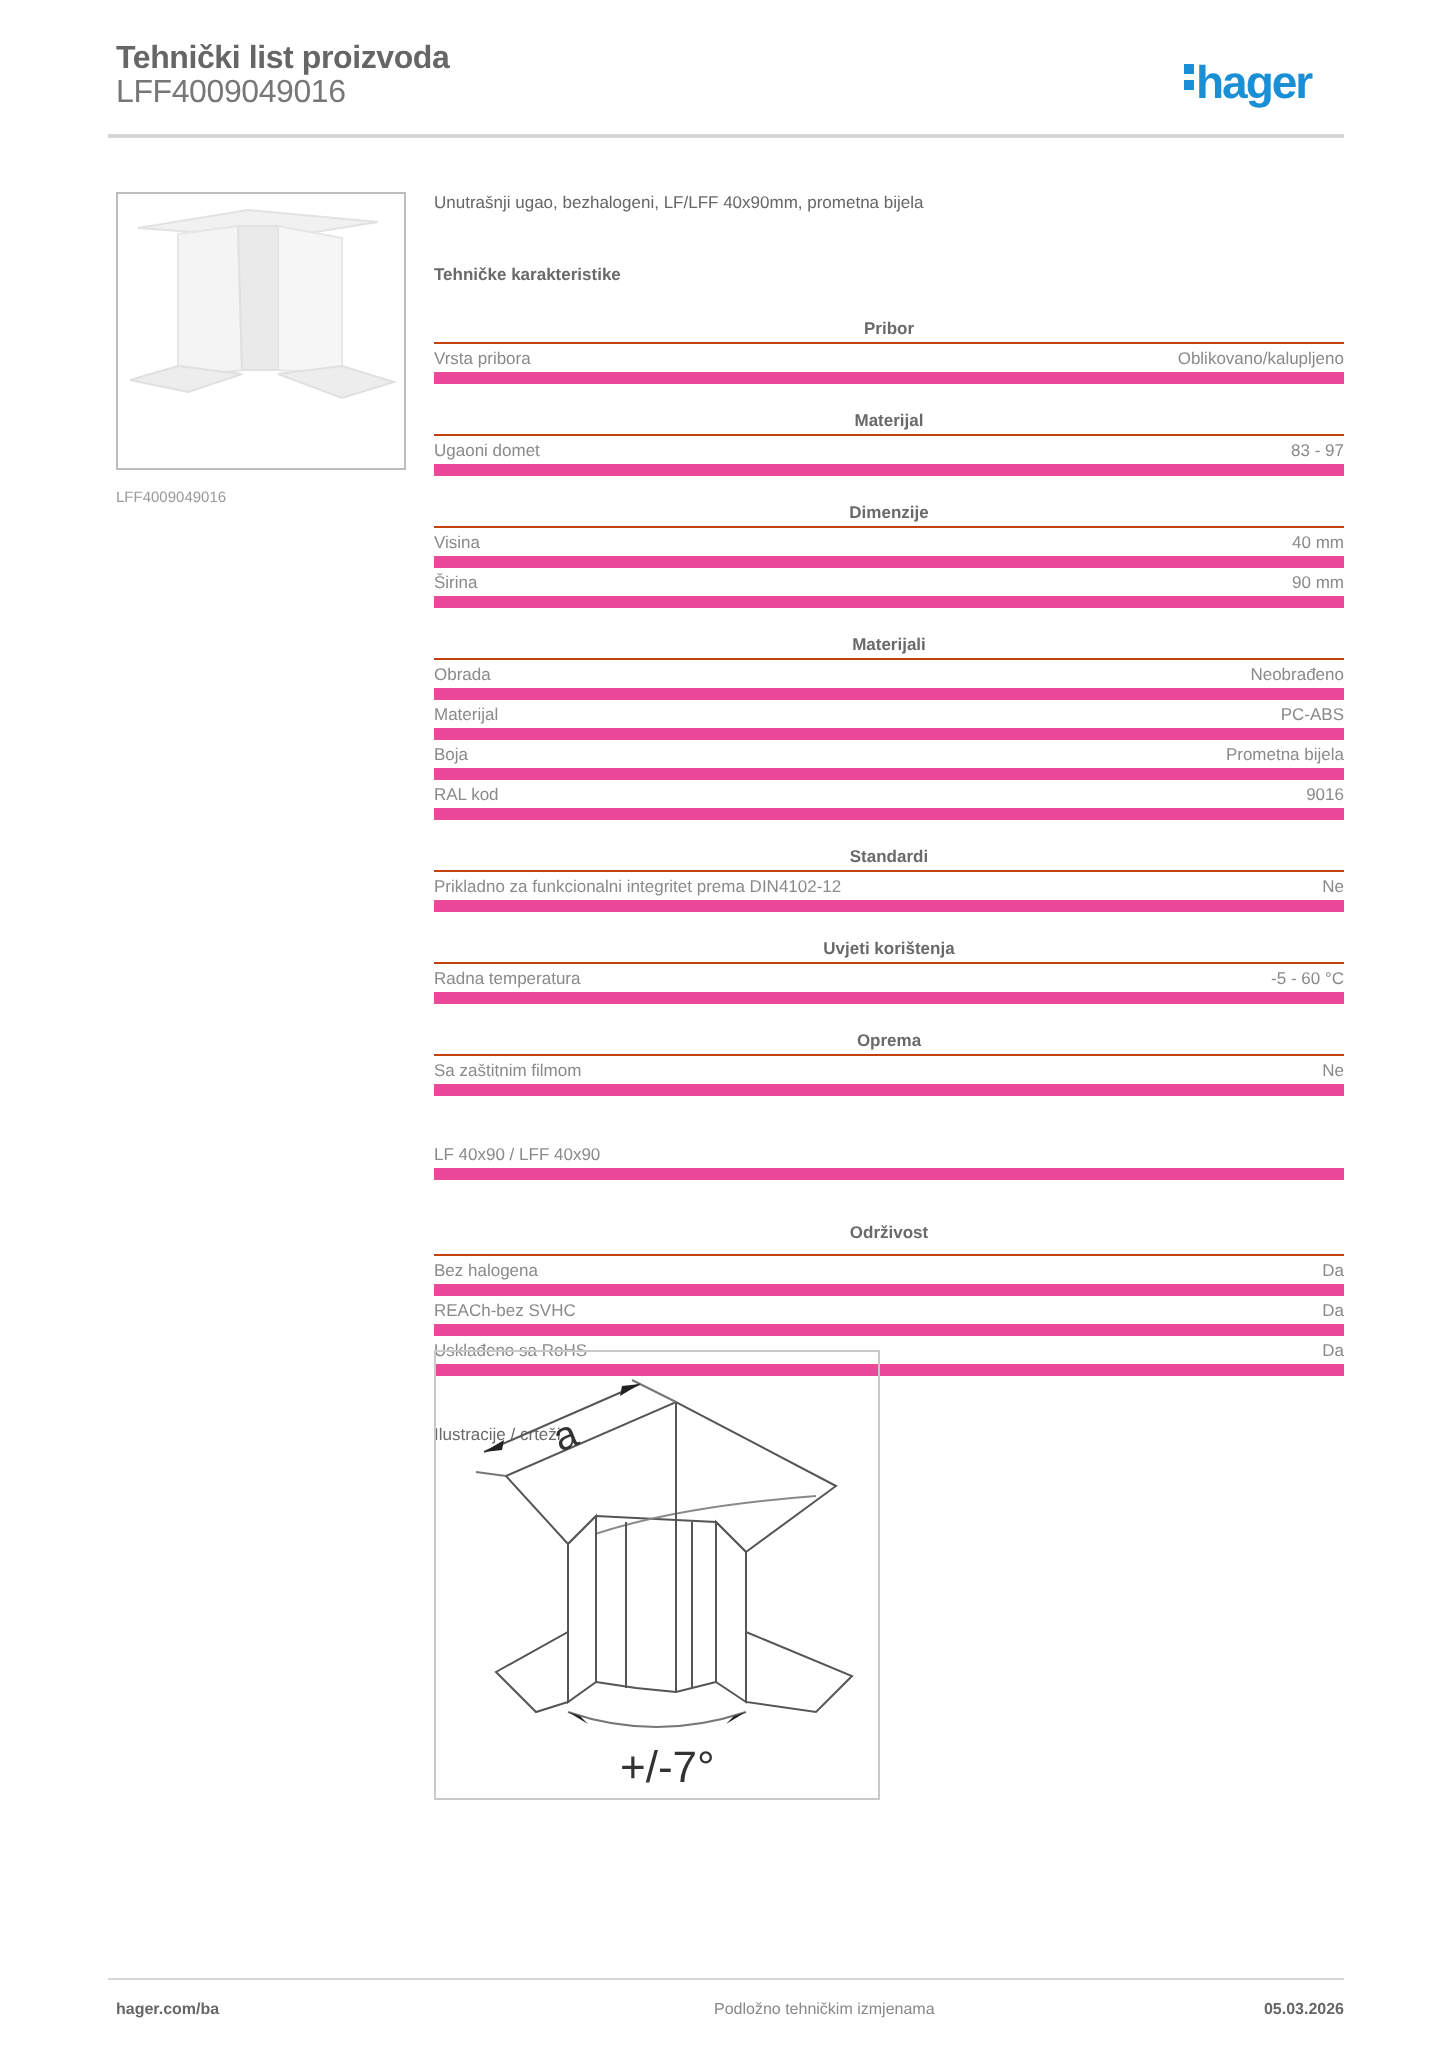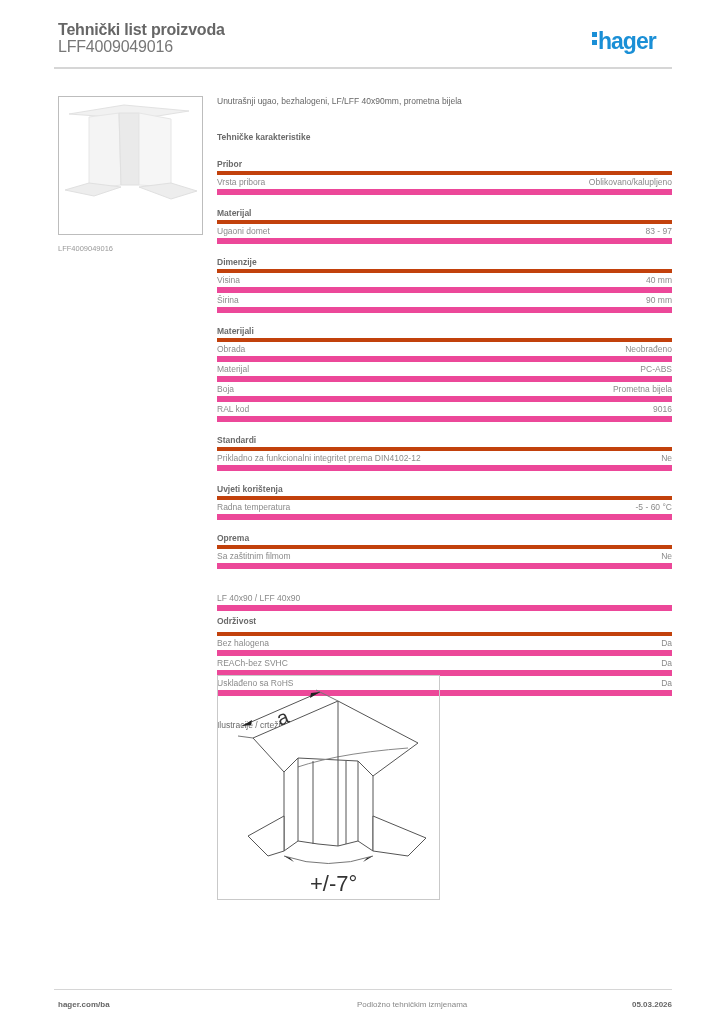--- a/index.html
+++ b/index.html
@@ -9,21 +9,21 @@
     .logo { position: absolute; left: 592px; top: 28px; font-size: 23px; font-weight: bold; color: #1a8fd6; letter-spacing: -1px; }
     .logo .dots { display: inline-block; width: 5px; position: relative; top: -1px; margin-right: 1px; }
     .logo .dots i { display: block; width: 5px; height: 5px; background: #1a8fd6; margin: 3px 0; }
     .hr-top { position: absolute; left: 54px; top: 67px; width: 618px; height: 2px; background: #d6d6d6; }
     .product-img { position: absolute; left: 58px; top: 96px; width: 143px; height: 137px; border: 1px solid #bdbdbd; background: #fff; }
     .product-code-small { position: absolute; left: 58px; top: 244px; font-size: 7.5px; color: #999; }
     .main { position: absolute; left: 217px; top: 96px; width: 455px; }
     .product-name { font-size: 8.5px; font-weight: normal; color: #666; height: 14px; }
     .section-title { font-size: 8.5px; font-weight: bold; color: #6a6a6a; margin-top: 22px; height: 14px; }
     .group { margin-top: 12px; }
-    .group-title { font-size: 8.5px; font-weight: bold; color: #6a6a6a; height: 13px; border-bottom: 4px solid #c2410c; line-height: 13px; }
+    .group-title { font-size: 8.5px; font-weight: bold; color: #6a6a6a; height: 13px; border-bottom: 1px solid #c2410c; line-height: 13px; text-align: center; }
     .row { display: flex; justify-content: space-between; font-size: 8.5px; color: #8a8a8a; height: 14px; line-height: 14px; border-bottom: 6px solid #ec4899; }
     .row .val { text-align: left; }
     .illus-title { font-size: 8.5px; font-weight: normal; color: #6a6a6a; margin-top: 24px; height: 14px; }
     .illus-box { position: absolute; left: 217px; top: 675px; width: 221px; height: 223px; border: 1px solid #c9c9c9; }
     .hr-foot { position: absolute; left: 54px; top: 989px; width: 618px; height: 1px; background: #d6d6d6; }
     .foot-left { position: absolute; left: 58px; top: 1000px; font-size: 8px; font-weight: bold; color: #666; }
     .foot-center { position: absolute; left: 313px; top: 1000px; font-size: 8px; color: #888; padding-left: 44px; }
     .foot-right { position: absolute; right: 52px; top: 1000px; font-size: 8px; font-weight: bold; color: #666; }
   </style>
 </head>
@@ -124,21 +124,21 @@
         <span class="val">Ne</span>
       </div>
   </div>
 
   <div class="group" style="margin-top:22px">
     <div class="row">
         <span>LF 40x90 / LFF 40x90</span>
       </div>
   </div>
 
-  <div class="group" style="margin-top:4px">
+  <div class="group" style="margin-top:20px">
     <div class="group-title" style="height:17px">Održivost</div>
     <div class="row">
         <span>Bez halogena</span>
         <span class="val">Da</span>
       </div>
     <div class="row">
         <span>REACh-bez SVHC</span>
         <span class="val">Da</span>
       </div>
     <div class="row">

